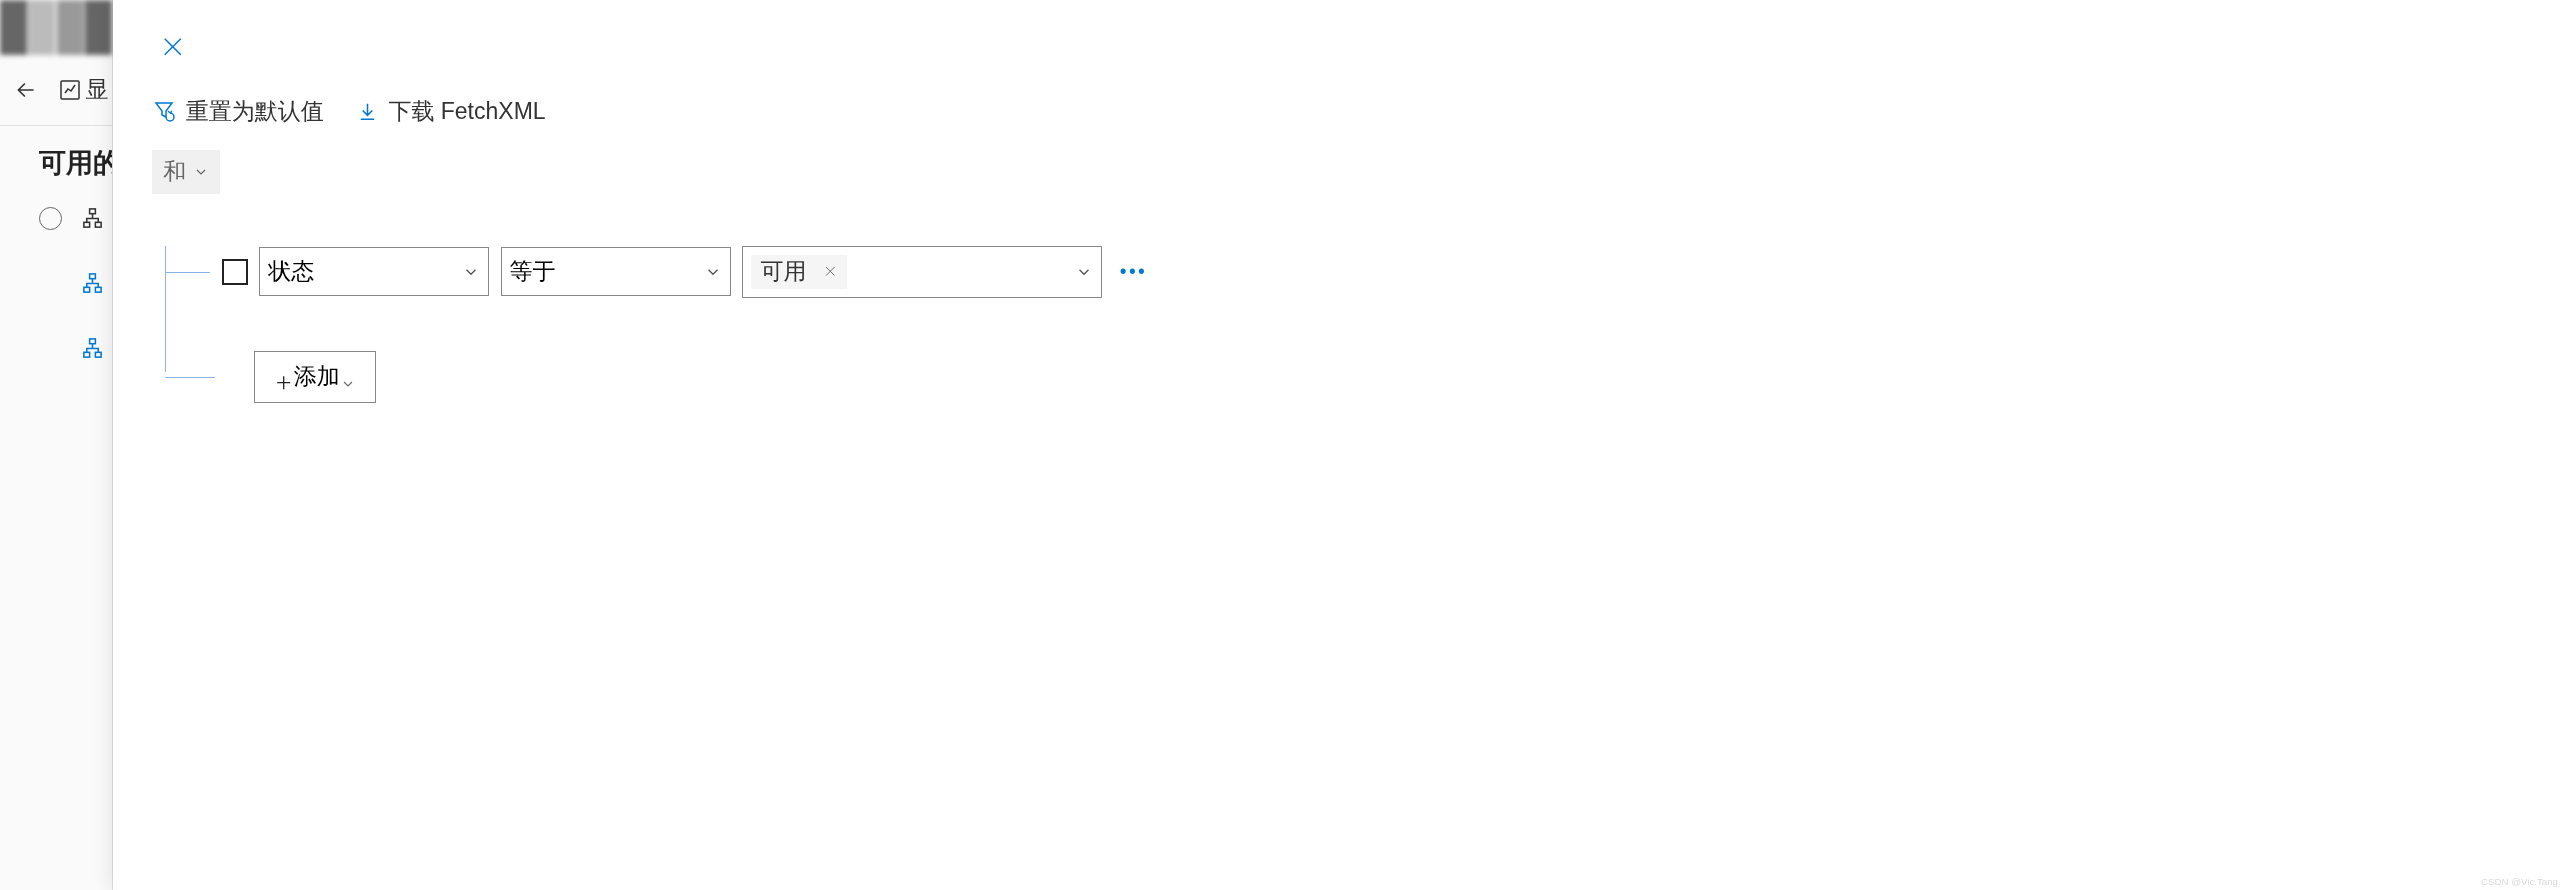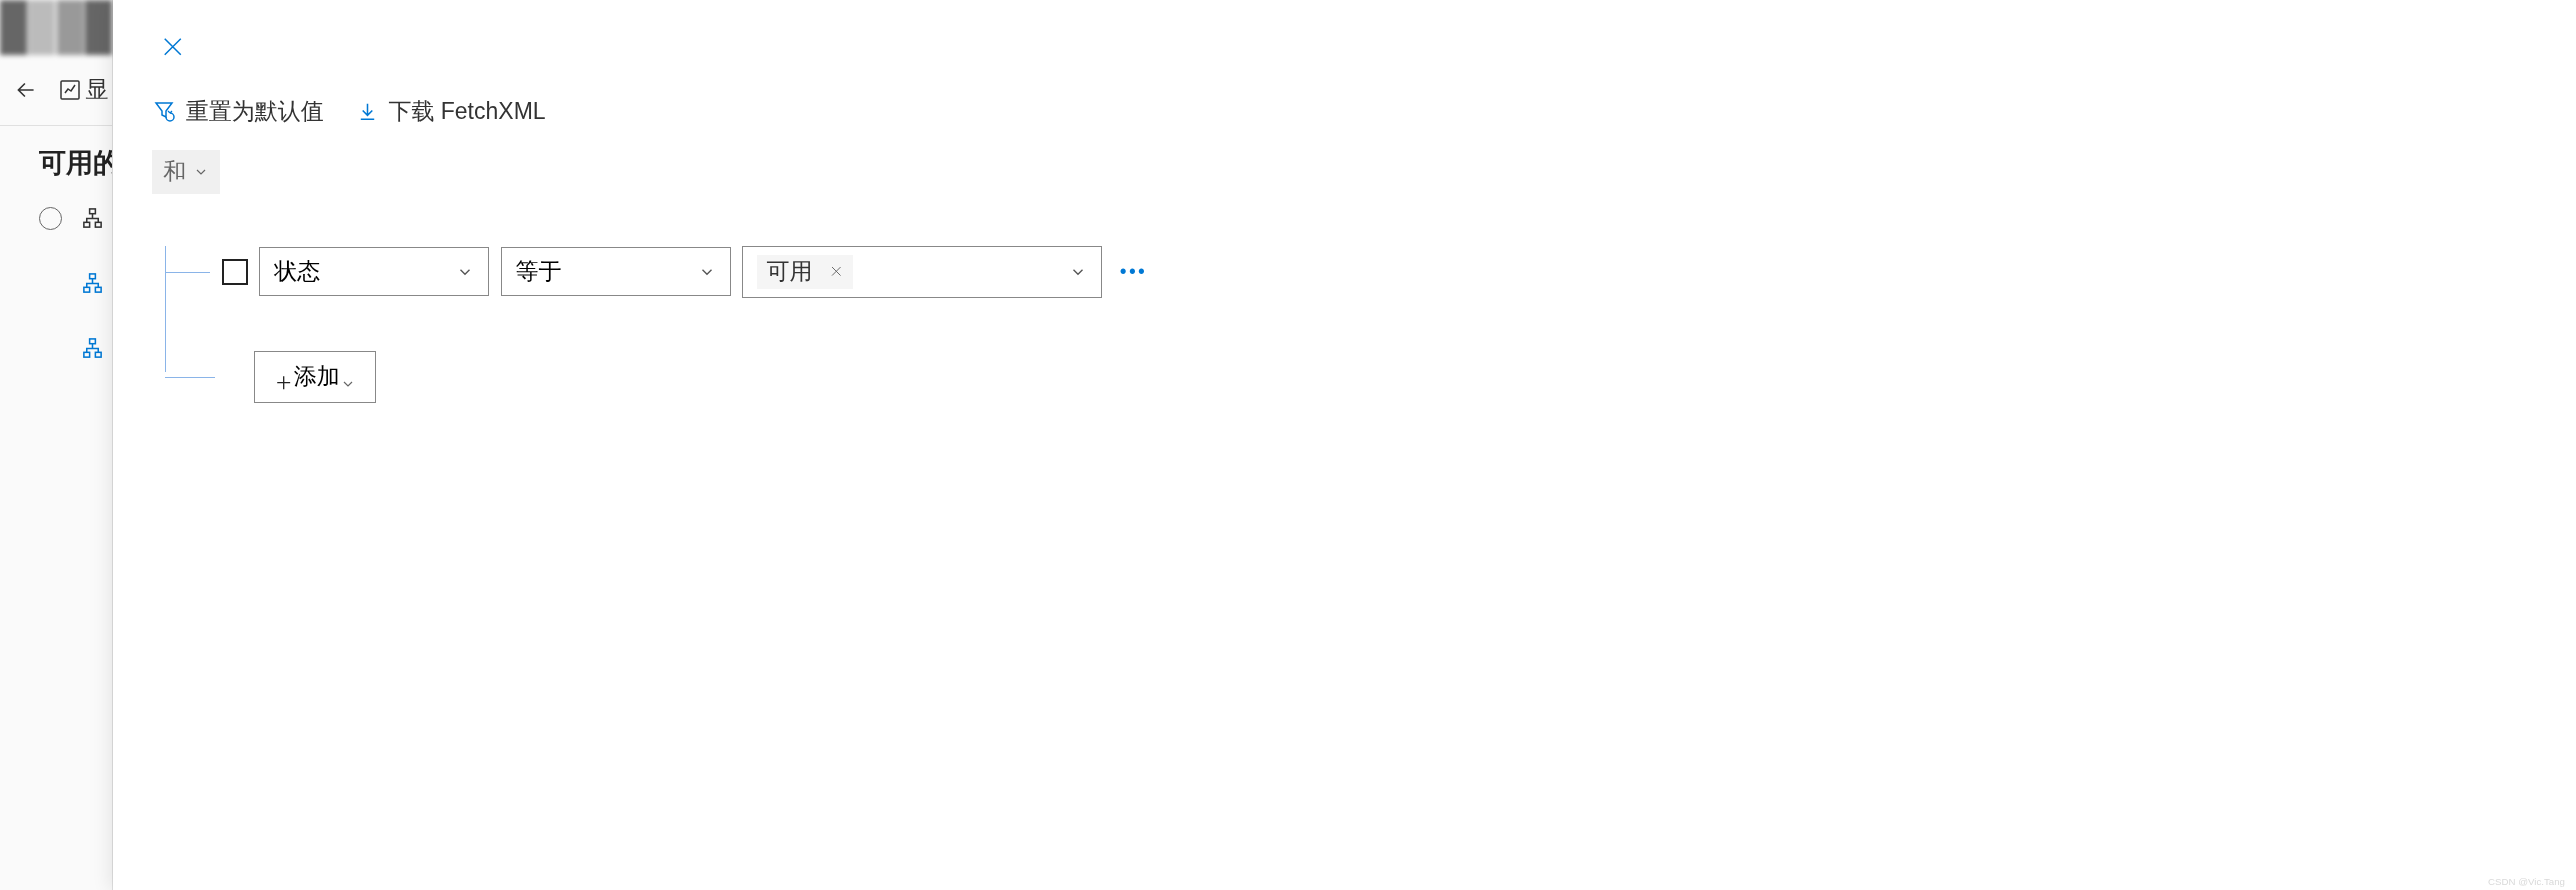--- a/index.html
+++ b/index.html
@@ -180,21 +180,21 @@
     }
     .checkbox {
       width: 26px;
       height: 26px;
       border: 2.4px solid #222;
       cursor: pointer;
       flex-shrink: 0;
     }
     .select-field {
       border: 0.8px solid #888;
-      padding: 8px 14px;
+      padding: 8px 8px;
       display: flex;
       align-items: center;
       justify-content: space-between;
       cursor: pointer;
       min-height: 39px;
     }
     .field-select { width: 230px; }
     .operator-select { width: 230px; }
     .value-select { width: 360px; }
     .tag {
@@ -225,21 +225,21 @@
       cursor: pointer;
       margin-left: 32px;
     }
     .chevron-small {
       font-size: 18px;
       color: #666;
     }
     .watermark {
       position: absolute;
       bottom: 3.2px;
-      right: 11px;
+      right: 18px;
       font-size: 9.7px;
       color: #d9d9d9;
     }
     svg { display: block; }
   </style>
 </head>
 <body>
 
 <div class="left-sidebar">
   <div class="blurred-header">

